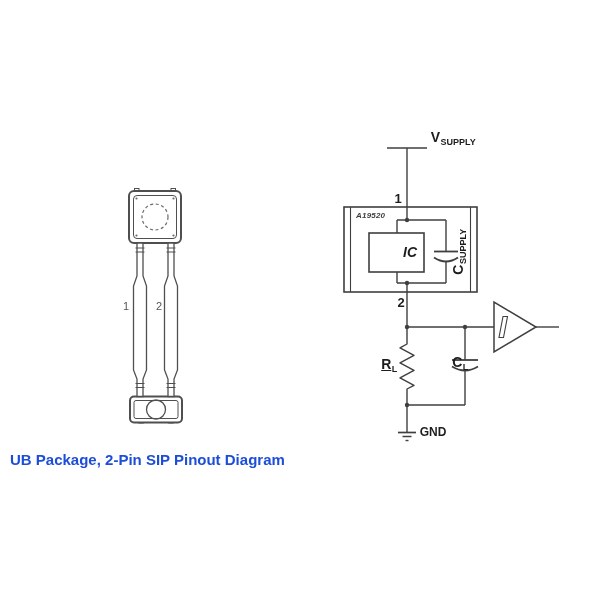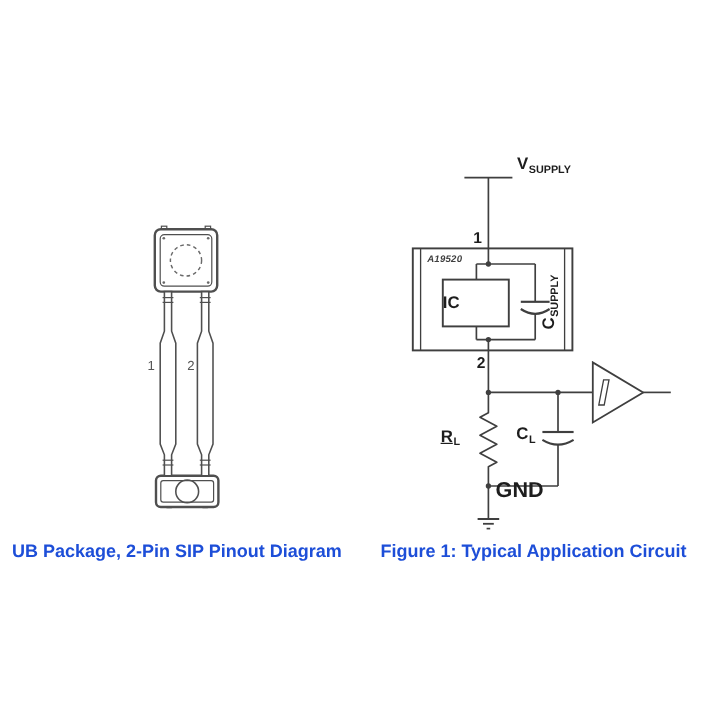--- a/index.html
+++ b/index.html
@@ -139,28 +139,27 @@
   </svg>
 
   <div class="lbl pkgpin" style="left:126px;top:306px;">1</div>
   <div class="lbl pkgpin" style="left:159px;top:306px;">2</div>
 
   <div class="lbl" style="left:408px;top:137px;margin-left:45px;">
     <span class="m">V</span><sub>SUPPLY</sub>
   </div>
   <div class="lbl pin" style="left:398px;top:198px;">1</div>
   <div class="lbl devname" style="left:356px;top:212px;font-style:italic;">A19520</div>
-  <div class="lbl icname" style="left:376px;top:252px;">IC</div>
+  <div class="lbl icname" style="left:410px;top:252px;font-style:italic;">IC</div>
   <div class="lbl rot" style="left:458px;top:252px;">
     <span class="m">C</span><sub>SUPPLY</sub>
   </div>
   <div class="lbl pin" style="left:401px;top:302px;">2</div>
-  <div class="lbl" style="left:375px;top:364px;text-decoration:underline;">
+  <div class="lbl" style="left:389px;top:364px;text-decoration:underline;">
     <span class="m">R</span><sub>L</sub>
   </div>
-  <div class="lbl" style="left:438px;top:362px;">
+  <div class="lbl" style="left:460px;top:362px;">
     <span class="m">C</span><sub>L</sub>
   </div>
-  <div class="lbl" style="left:433px;top:408px;font-size:18px;">GND</div>
+  <div class="lbl" style="left:433px;top:432px;font-size:12px;">GND</div>
 
   <div class="caption" style="left:10px;top:451px;">UB Package, 2-Pin SIP Pinout Diagram</div>
-  <div class="caption" style="left:317px;top:451px;">Figure 1: Typical Application Circuit</div>
 </div>
 
 </body></html>

